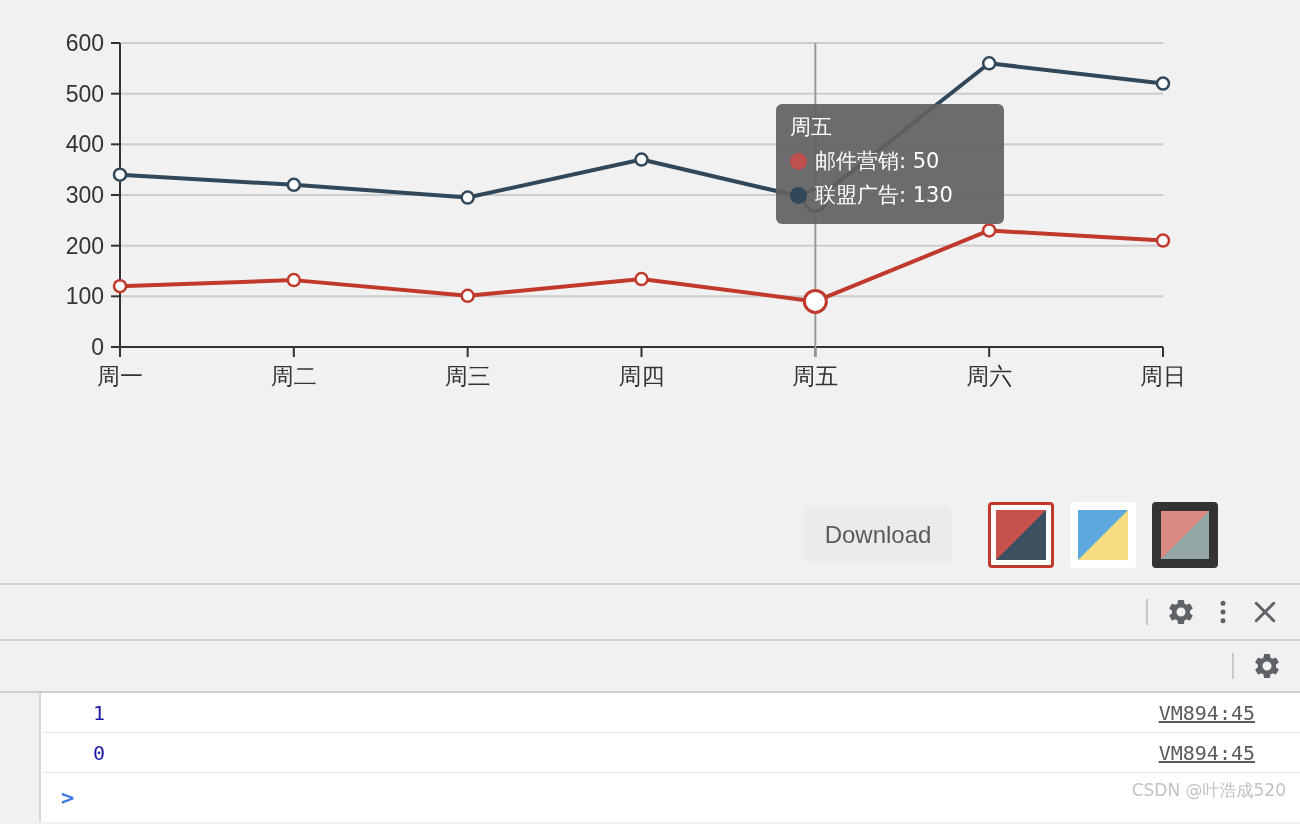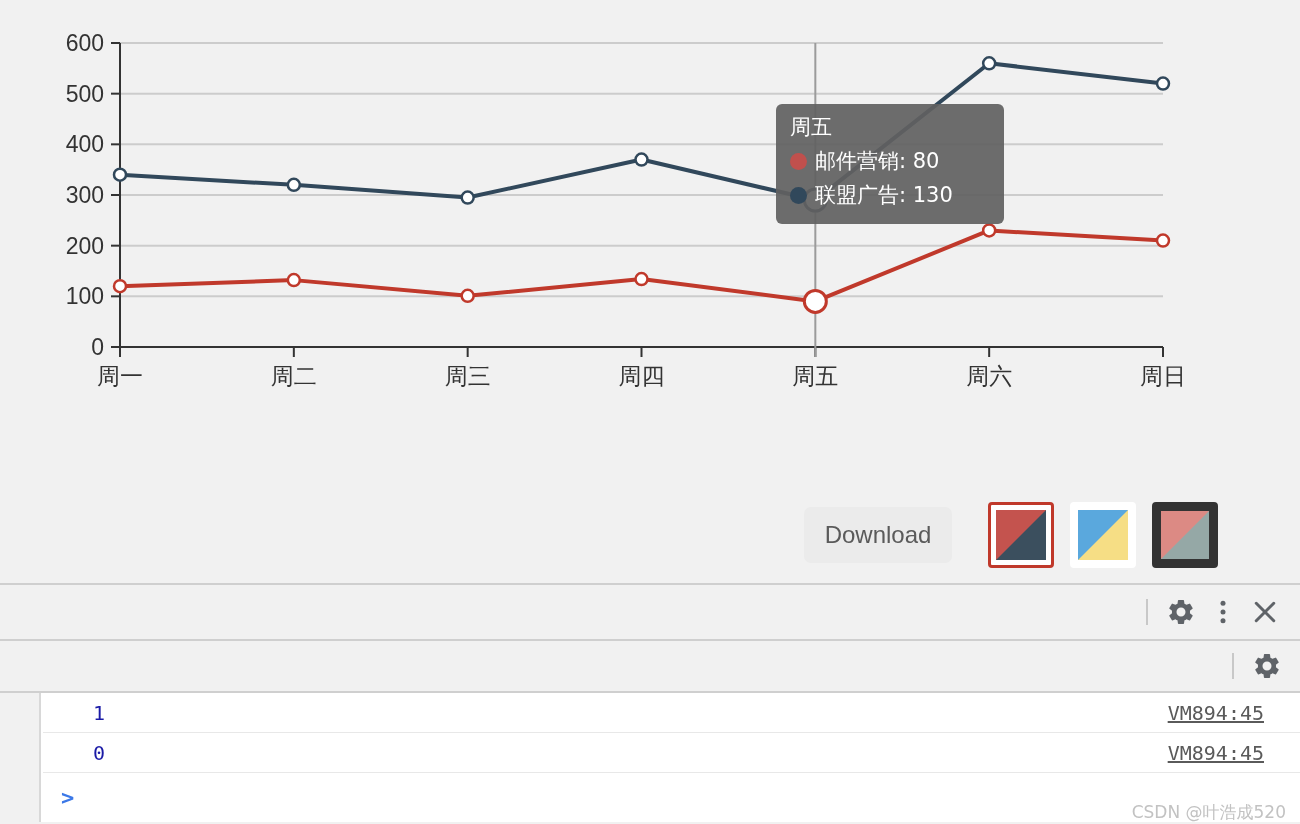--- a/index.html
+++ b/index.html
@@ -182,21 +182,21 @@
     background: #ffffff;
   }
   .console-value {
     margin-left: 50px;
     color: #1a1aa6;
     font-family: "DejaVu Sans Mono", "Liberation Mono", monospace;
     font-size: 20px;
   }
   .console-source {
     position: absolute;
-    right: 36px;
+    right: 45px;
     top: 50%;
     transform: translateY(-50%);
     color: #5a5a5a;
     font-family: "DejaVu Sans Mono", "Liberation Mono", monospace;
     font-size: 20px;
     text-decoration: underline;
     cursor: pointer;
   }
   #console-prompt-row {
     position: relative;
@@ -220,21 +220,21 @@
     background: transparent;
     font-family: "DejaVu Sans Mono", "Liberation Mono", monospace;
     font-size: 20px;
     color: #222;
     margin-left: 8px;
   }
 
   #watermark {
     position: absolute;
     right: 14px;
-    bottom: 0;
+    bottom: 22px;
     color: #c2c2c2;
     font-size: 17px;
     font-family: "DejaVu Sans", "Liberation Sans", sans-serif;
     pointer-events: none;
   }
 </style>
 </head>
 <body>
 
 <div id="page-region">
@@ -318,21 +318,21 @@
           <circle cx="815.3333333333333" cy="200.06666666666666" r="11" fill="#ffffff" stroke="#31485b" stroke-width="3"></circle>
           <circle cx="989.1666666666667" cy="63.26666666666665" r="6" fill="#ffffff" stroke="#31485b" stroke-width="2.5"></circle>
           <circle cx="1163" cy="83.5333333333333" r="6" fill="#ffffff" stroke="#31485b" stroke-width="2.5"></circle>
         </g>
     </svg>
 
     <div id="chart-tooltip">
       <div class="tt-title">周五</div>
       <div class="tt-row">
         <span class="tt-dot" id="tt-dot-0" style="background: rgb(192, 80, 77);"></span>
-        <span>邮件营销: 80</span>
+        <span>邮件营销: 50</span>
       </div>
       <div class="tt-row">
         <span class="tt-dot" id="tt-dot-1" style="background: rgb(49, 72, 91);"></span>
         <span>联盟广告: 130</span>
       </div>
     </div>
   </div>
 
   <div id="chart-toolbar">
     <button id="download-button">Download</button>

